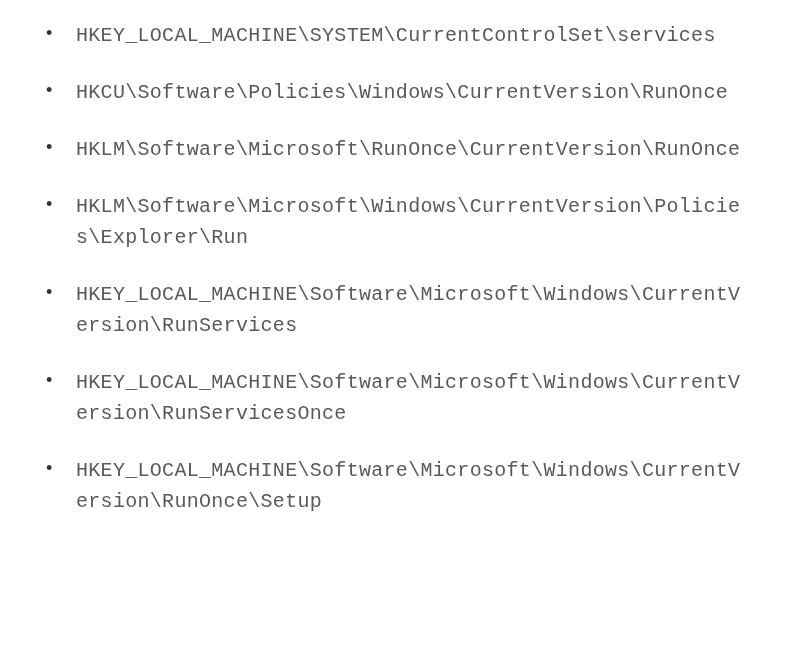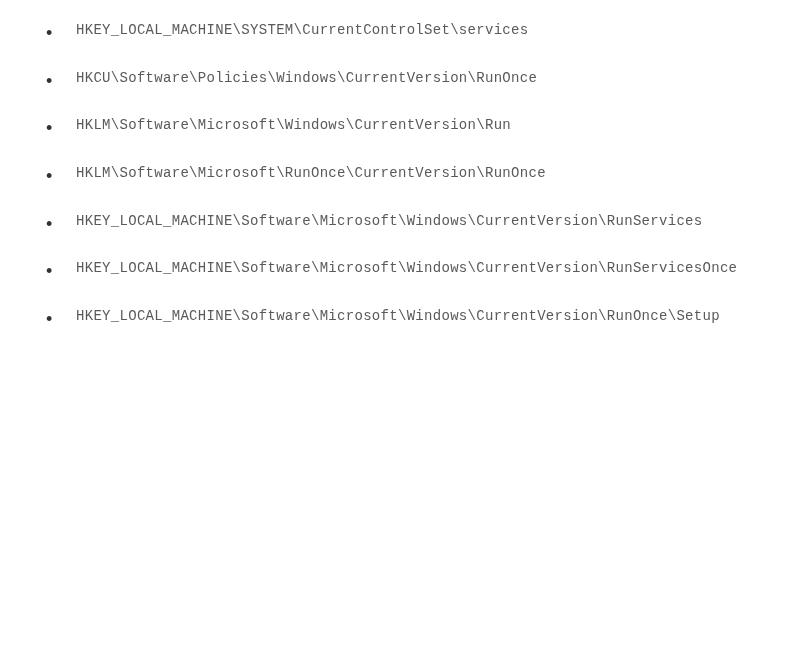--- a/index.html
+++ b/index.html
@@ -14,21 +14,21 @@
       font-family: 'Courier New', Consolas, monospace;
       padding: 20px 40px;
     }
     ul {
       list-style: none;
     }
     li {
       position: relative;
       padding-left: 36px;
       margin-bottom: 26px;
-      font-size: 14px;
+      font-size: 20px;
       line-height: 1.55;
       color: #5a5a5a;
       word-break: break-all;
       letter-spacing: 0.3px;
     }
     li::before {
       content: "•";
       position: absolute;
       left: 6px;
       top: 0;
@@ -36,18 +36,18 @@
       font-size: 18px;
       font-family: Arial, sans-serif;
     }
   </style>
 </head>
 <body>
 
 <ul>
   <li>HKEY_LOCAL_MACHINE\SYSTEM\CurrentControlSet\services</li>
   <li>HKCU\Software\Policies\Windows\CurrentVersion\RunOnce</li>
-  <li>HKLM\Software\Microsoft\Windows\CurrentVersion\Run</li>
   <li>HKLM\Software\Microsoft\RunOnce\CurrentVersion\RunOnce</li>
+  <li>HKLM\Software\Microsoft\Windows\CurrentVersion\Policies\Explorer\Run</li>
   <li>HKEY_LOCAL_MACHINE\Software\Microsoft\Windows\CurrentVersion\RunServices</li>
   <li>HKEY_LOCAL_MACHINE\Software\Microsoft\Windows\CurrentVersion\RunServicesOnce</li>
   <li>HKEY_LOCAL_MACHINE\Software\Microsoft\Windows\CurrentVersion\RunOnce\Setup</li>
 </ul>
 
 </body></html>

